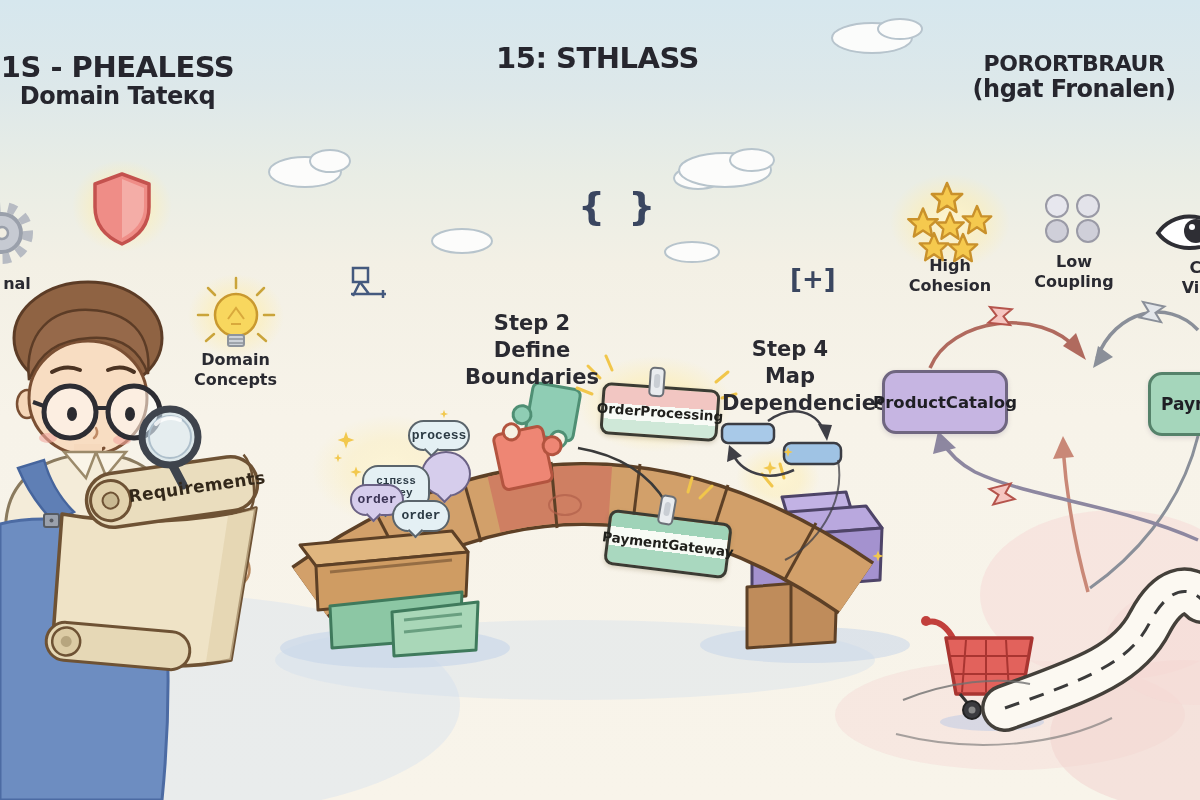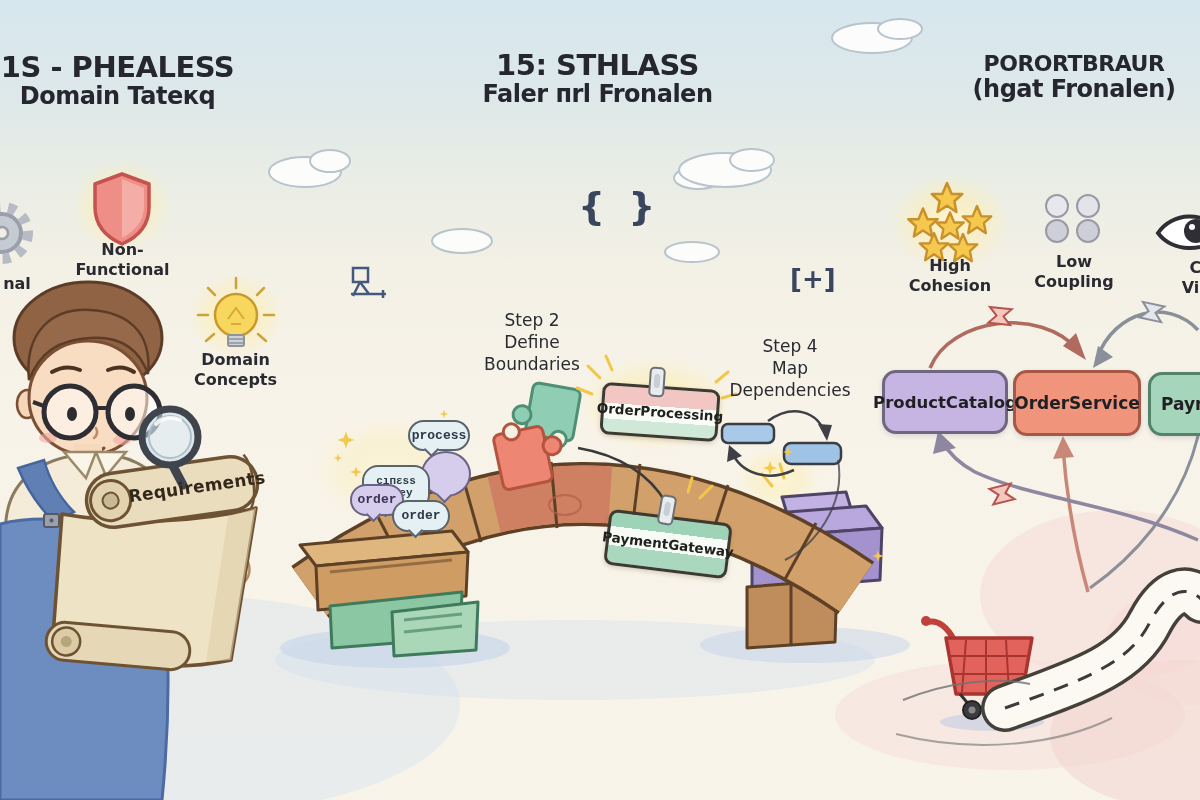--- a/index.html
+++ b/index.html
@@ -4,21 +4,21 @@
 <style>
   html,body{margin:0;padding:0;background:#888;}
   .stage{position:relative;width:1200px;height:800px;overflow:hidden;
     font-family:"DejaVu Sans",sans-serif;color:#26262e;
     background:linear-gradient(180deg,#d6e7ee 0%,#dde8ea 11%,#e9ede5 22%,#f3f0e5 33%,#f7f3e9 52%,#f8f4ea 100%);}
   .abs{position:absolute;}
   svg.layer{position:absolute;left:0;top:0;pointer-events:none;}
   .h1{font-weight:700;font-size:29px;line-height:1.08;letter-spacing:-.5px;white-space:nowrap;}
   .h2{font-weight:700;font-size:24px;line-height:1.15;letter-spacing:-.5px;white-space:nowrap;}
   .hdr{text-align:center;}
-  .steplbl{font-weight:400;font-size:17px;line-height:1.28;text-align:center;white-space:pre-line;color:#2a2a31;}
+  .steplbl{font-weight:700;font-size:21px;line-height:1.28;text-align:center;white-space:pre-line;color:#2a2a31;}
   .iconlbl{font-weight:700;font-size:16px;line-height:1.22;text-align:center;white-space:pre-line;color:#2a2a31;}
   .bubble{border-radius:16px;display:flex;align-items:center;justify-content:center;
     font-weight:700;font-size:13px;line-height:1.05;text-align:center;white-space:pre-line;font-family:Liberation Mono, monospace;}
   .bub-blue{background:#e4f0f4;border:2.5px solid #5a646b;color:#2b3a44;}
   .bub-lav{background:#d6cdec;border:2.5px solid #6b6285;color:#3a3354;}
   .bubble::after{content:"";position:absolute;width:9px;height:9px;transform:rotate(45deg);
     bottom:-6px;left:16px;background:inherit;border-right:2.5px solid #5a646b;border-bottom:2.5px solid #5a646b;}
   .bub-lav.bubble::after{border-right-color:#6b6285;border-bottom-color:#6b6285;}
   .tag{display:flex;align-items:center;justify-content:center;border:3px solid #3b3b33;border-radius:9px;
     font-weight:700;font-size:13.5px;color:#20201c;box-shadow:0 2px 4px rgba(120,100,60,.25);}
@@ -313,31 +313,29 @@
       <use href="#sp" transform="translate(770,468)"></use>
       <use href="#sp" transform="translate(788,452) scale(0.7)"></use>
       <use href="#sp" transform="translate(878,556) scale(0.8)"></use>
     </g>
   </svg>
 
   <div class="abs hdr" style="left:0;top:52;left:0px;top:52px;width:235px;">
     <div class="h1">1S - PHEALESS</div>
     <div class="h2">Domain Tateкq</div>
   </div>
-  <div class="abs hdr" style="left:445px;top:50px;width:305px;">
+  <div class="abs hdr" style="left:445px;top:43px;width:305px;">
     <div class="h1">15: STHLASS</div>
-    <div class="h2">Faler пrl Fronalеn</div>
   </div>
   <div class="abs hdr" style="left:948px;top:52px;width:252px;">
     <div class="h1" style="font-size:22px;">PORORTBRAUR</div>
     <div class="h2">(hgat Fronalеn)</div>
   </div>
 
   <div class="abs iconlbl" style="left:0px;top:274px;width:34px;text-align:center;">nal</div>
-  <div class="abs iconlbl" style="left:55px;top:240px;width:135px;">Non-Functional</div>
   <div class="abs iconlbl" style="left:188px;top:350px;width:95px;">Domain
 Concepts</div>
 
   <div class="abs reqtxt" style="left:128px;top:477px;width:132px;transform:rotate(-8deg);">Requirements</div>
 
   <div class="abs codeglyph" style="left:578px;top:184px;font-size:38px;letter-spacing:5px;">{ }</div>
   <div class="abs codeglyph" style="left:790px;top:264px;font-size:26px;">[+]</div>
 
   <div class="abs steplbl" style="left:462px;top:310px;width:140px;">Step 2
 Define
@@ -357,21 +355,20 @@
   <div class="abs tag tag2" style="left:606px;top:516px;width:118px;height:50px;transform:rotate(7deg);">PaymentGateway</div>
 
   <div class="abs iconlbl" style="left:908px;top:256px;width:84px;">High
 Cohesion</div>
   <div class="abs iconlbl" style="left:1032px;top:252px;width:84px;">Low
 Coupling</div>
   <div class="abs iconlbl" style="left:1168px;top:258px;width:60px;">Cl
 Visi</div>
 
   <div class="abs svcbox" style="left:882px;top:370px;width:120px;height:58px;background:#c6b5e2;border:3px solid #6f6680;font-size:16.5px;">ProductCatalog</div>
-  <div class="abs svcbox" style="left:1013px;top:370px;width:122px;height:60px;background:#f0957c;border:3px solid #a65847;">OrderService</div>
   <div class="abs svcbox" style="left:1148px;top:372px;width:90px;height:58px;background:#a5d6bb;border:3px solid #55826a;justify-content:flex-start;padding-left:10px;">Paymen</div>
 
   <svg class="layer" width="1200" height="800" viewBox="0 0 1200 800">
     <g transform="translate(657,382) rotate(4)">
       <rect x="-7" y="-14" width="14" height="28" rx="4" fill="#e9ecef" stroke="#6b7077" stroke-width="2"></rect>
       <rect x="-3" y="-8" width="6" height="14" rx="3" fill="#c9ced4"></rect>
     </g>
     <g transform="translate(667,510) rotate(10)">
       <rect x="-7" y="-14" width="14" height="28" rx="4" fill="#e9ecef" stroke="#6b7077" stroke-width="2"></rect>
       <rect x="-3" y="-8" width="6" height="14" rx="3" fill="#c9ced4"></rect>

